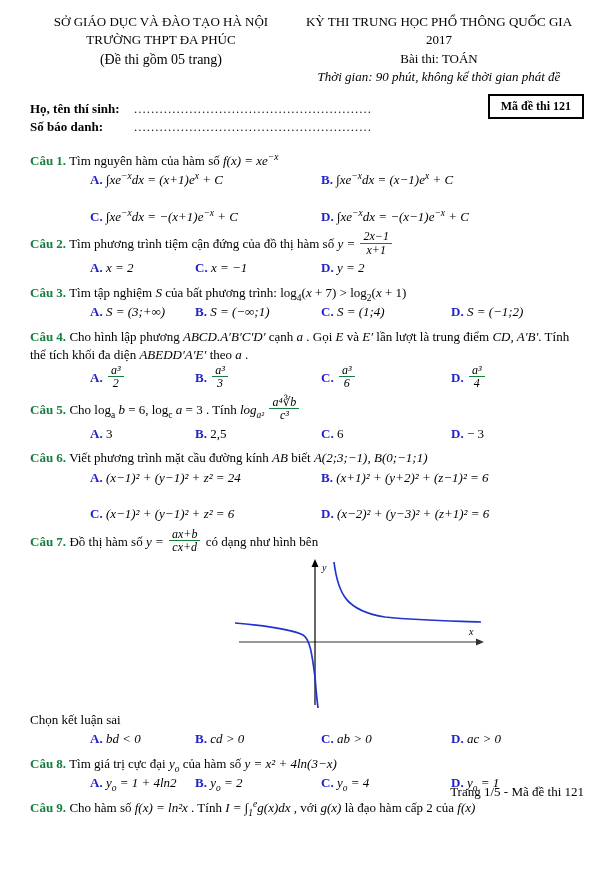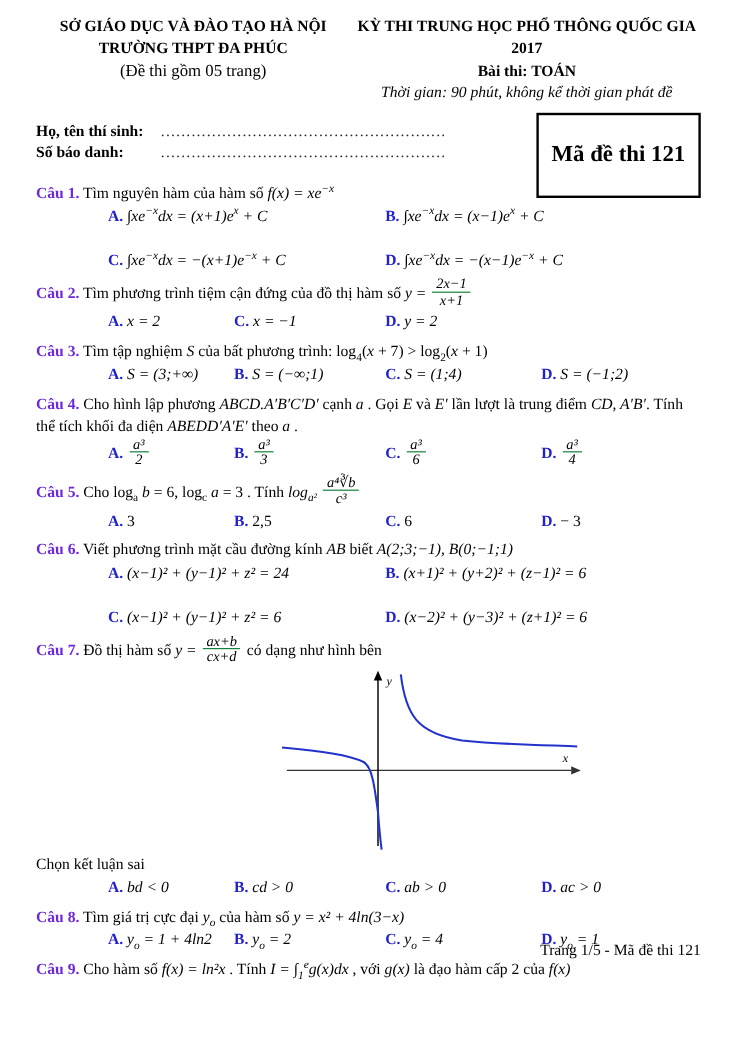--- a/index.html
+++ b/index.html
@@ -8,40 +8,40 @@
     background:#ffffff;color:#000;
     font-family:"Liberation Serif","DejaVu Serif",serif;
     font-size:13px;line-height:1.42;
   }
   .page{padding:13px 28px 0 30px;position:relative}
 
   
   .hdr{display:flex}
   .hl{width:262px;text-align:center;flex-shrink:0}
   .hr{flex:1;text-align:center}
-  .b{font-weight:bold}
+  .b{font-weight:normal}
   .hl .round{margin-top:11px;font-weight:bold}
   .hl .pages{font-size:14px}
   .hr .dur{font-style:italic}
 
   
   .cand{margin-top:13px;position:relative;min-height:52px}
   .crow{display:flex;width:340px}
   .crow .lbl{font-weight:bold;flex-shrink:0;width:104px}
   .crow .dots{overflow:hidden;white-space:nowrap;color:#222;letter-spacing:1px;flex:1}
   .codebox{
     position:absolute;right:2px;top:-6px;
-    border:2px solid #000;padding:20px 11px;font-weight:bold;font-size:19px;
+    border:2px solid #000;padding:2px 11px;font-weight:bold;font-size:12px;
   }
   .notice{text-align:center;font-style:italic;margin:2px 30px 9px 0}
 
   
   .q{margin:0 0 6px}
   .qt{margin:0 0 1px}
-  .ql{color:#6d28d9;font-weight:bold}
+  .ql{color:#15803d;font-weight:bold}
   .qnote{margin:0}
   .opts{display:grid;padding-left:60px;margin:1px 0 2px;row-gap:18px}
   .c4{grid-template-columns:105px 126px 130px auto}
   .c2{grid-template-columns:231px auto}
   .ol{color:#2222cc;font-weight:bold}
   sup,sub{font-size:9.5px;line-height:0}
   .fr{display:inline-block;vertical-align:middle;text-align:center;margin:0 2px;line-height:1.05;position:relative;top:-2px}
   .fr span{display:block;padding:0 3px;font-size:12px}
   .fr .dn{border-top:1px solid #15803d}
 

